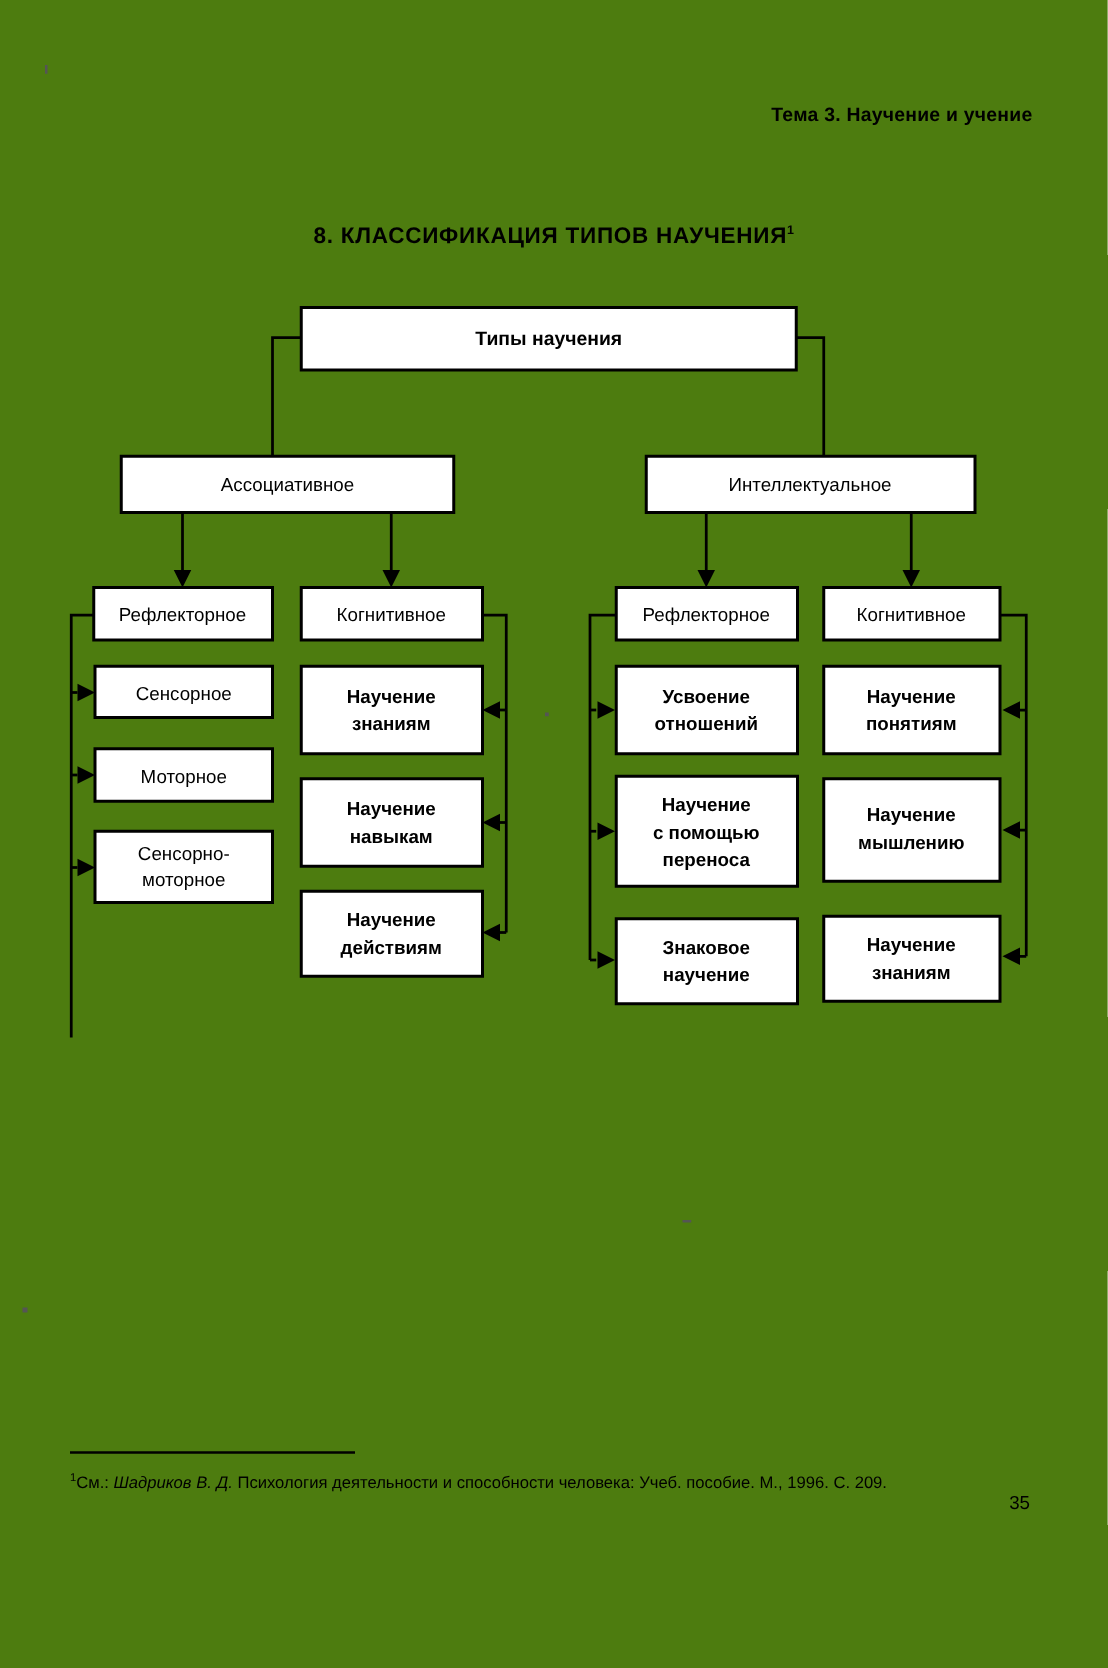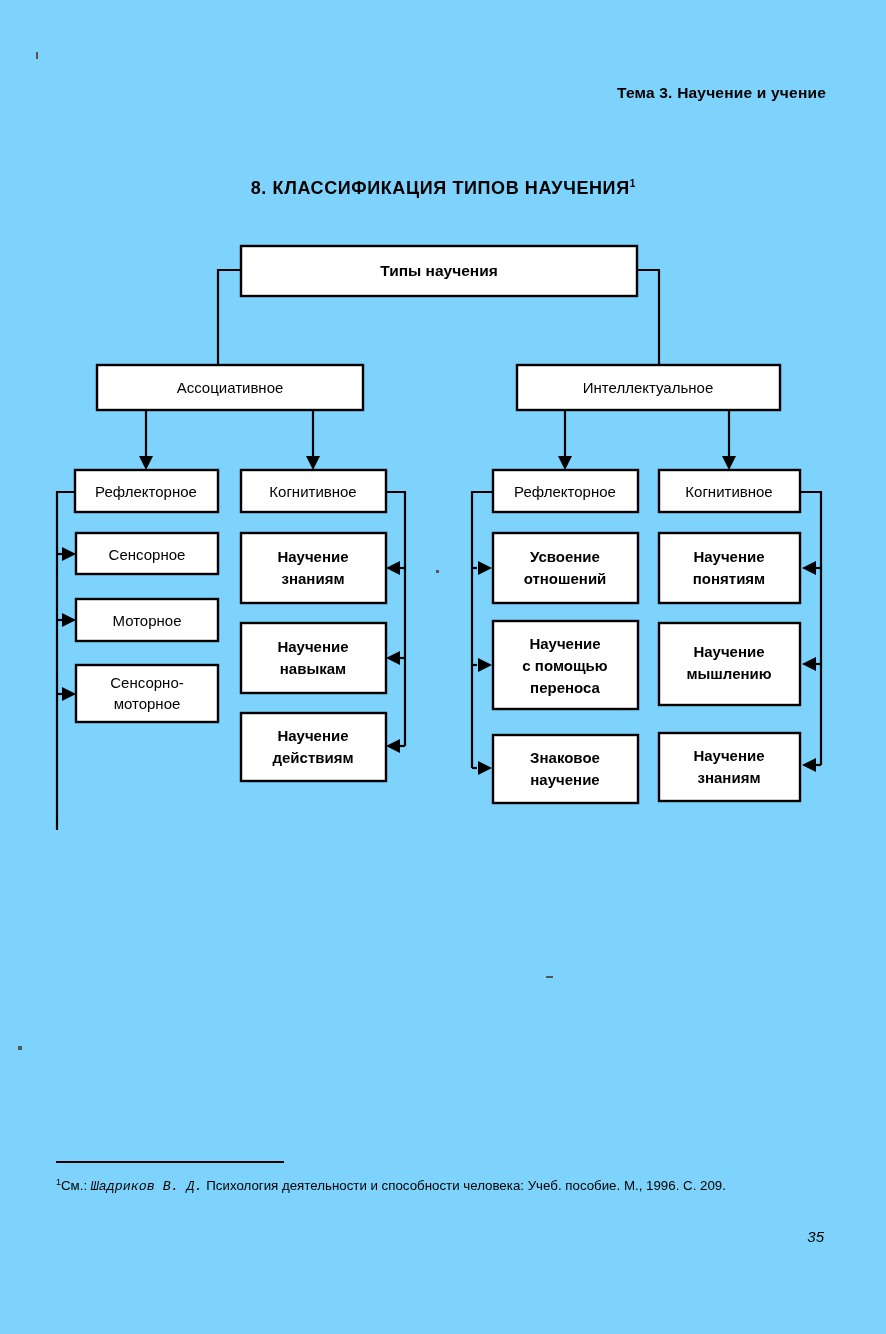--- a/index.html
+++ b/index.html
@@ -12,21 +12,21 @@
     width: 886px;
     height: 1334px;
     position: relative;
     font-family: "Liberation Sans", "DejaVu Sans", sans-serif;
     color: #000000;
     overflow: hidden;
   }
   .page {
     position: absolute;
     inset: 0;
-    background: #7dd3fc;
+    background: #4d7c0f;
   }
 
   
   .running-head {
     position: absolute;
     top: 84px;
     right: 60px;
     font-size: 15.5px;
     font-weight: bold;
     letter-spacing: 0.2px;
@@ -101,30 +101,28 @@
     font-size: 13.3px;
     line-height: 1.45;
     text-align: left;
   }
   .footnote .fn-sup {
     font-size: 9px;
     vertical-align: super;
   }
   .footnote .fn-author {
     font-style: italic;
-    font-family: Liberation Mono, monospace;
   }
 
   
   .page-number {
     position: absolute;
     right: 62px;
-    top: 1228px;
+    top: 1194px;
     font-size: 15px;
-    font-style: italic;
   }
 
   
   .speck {
     position: absolute;
     background: #555;
     width: 2px;
     height: 2px;
   }
 </style>

